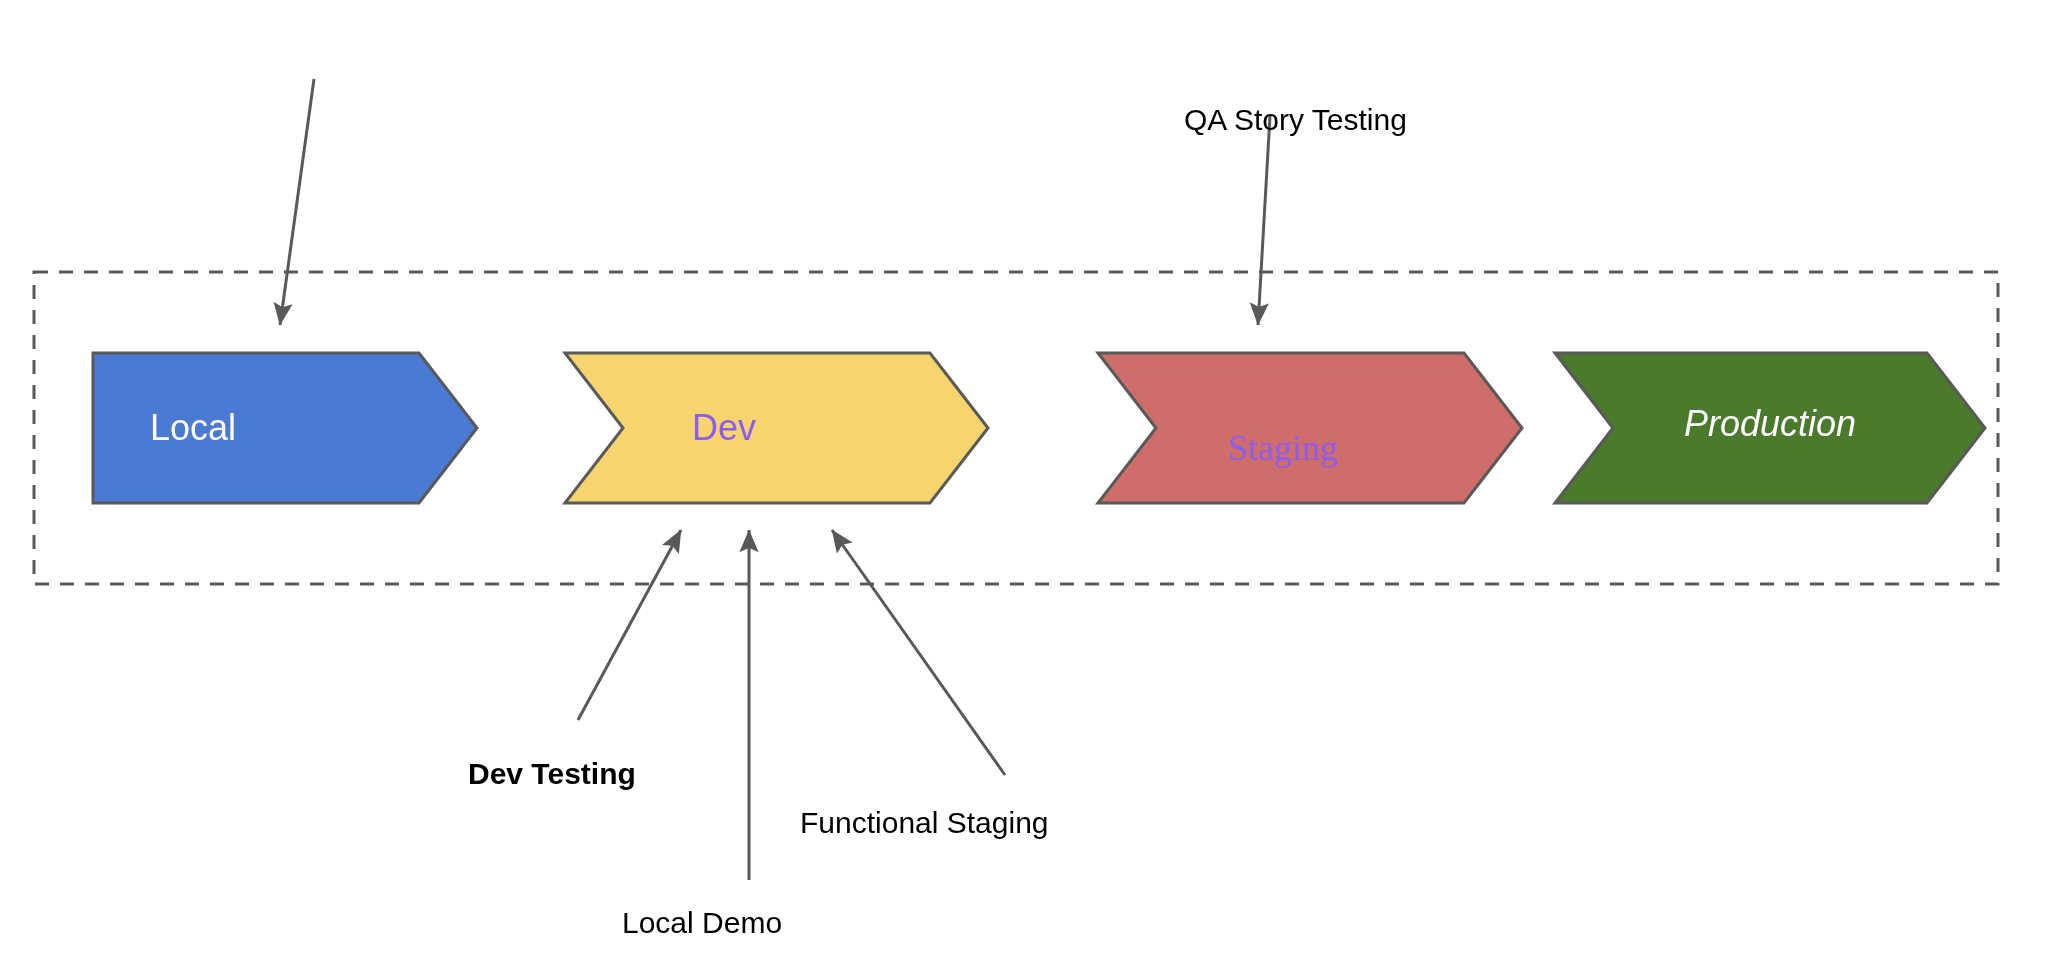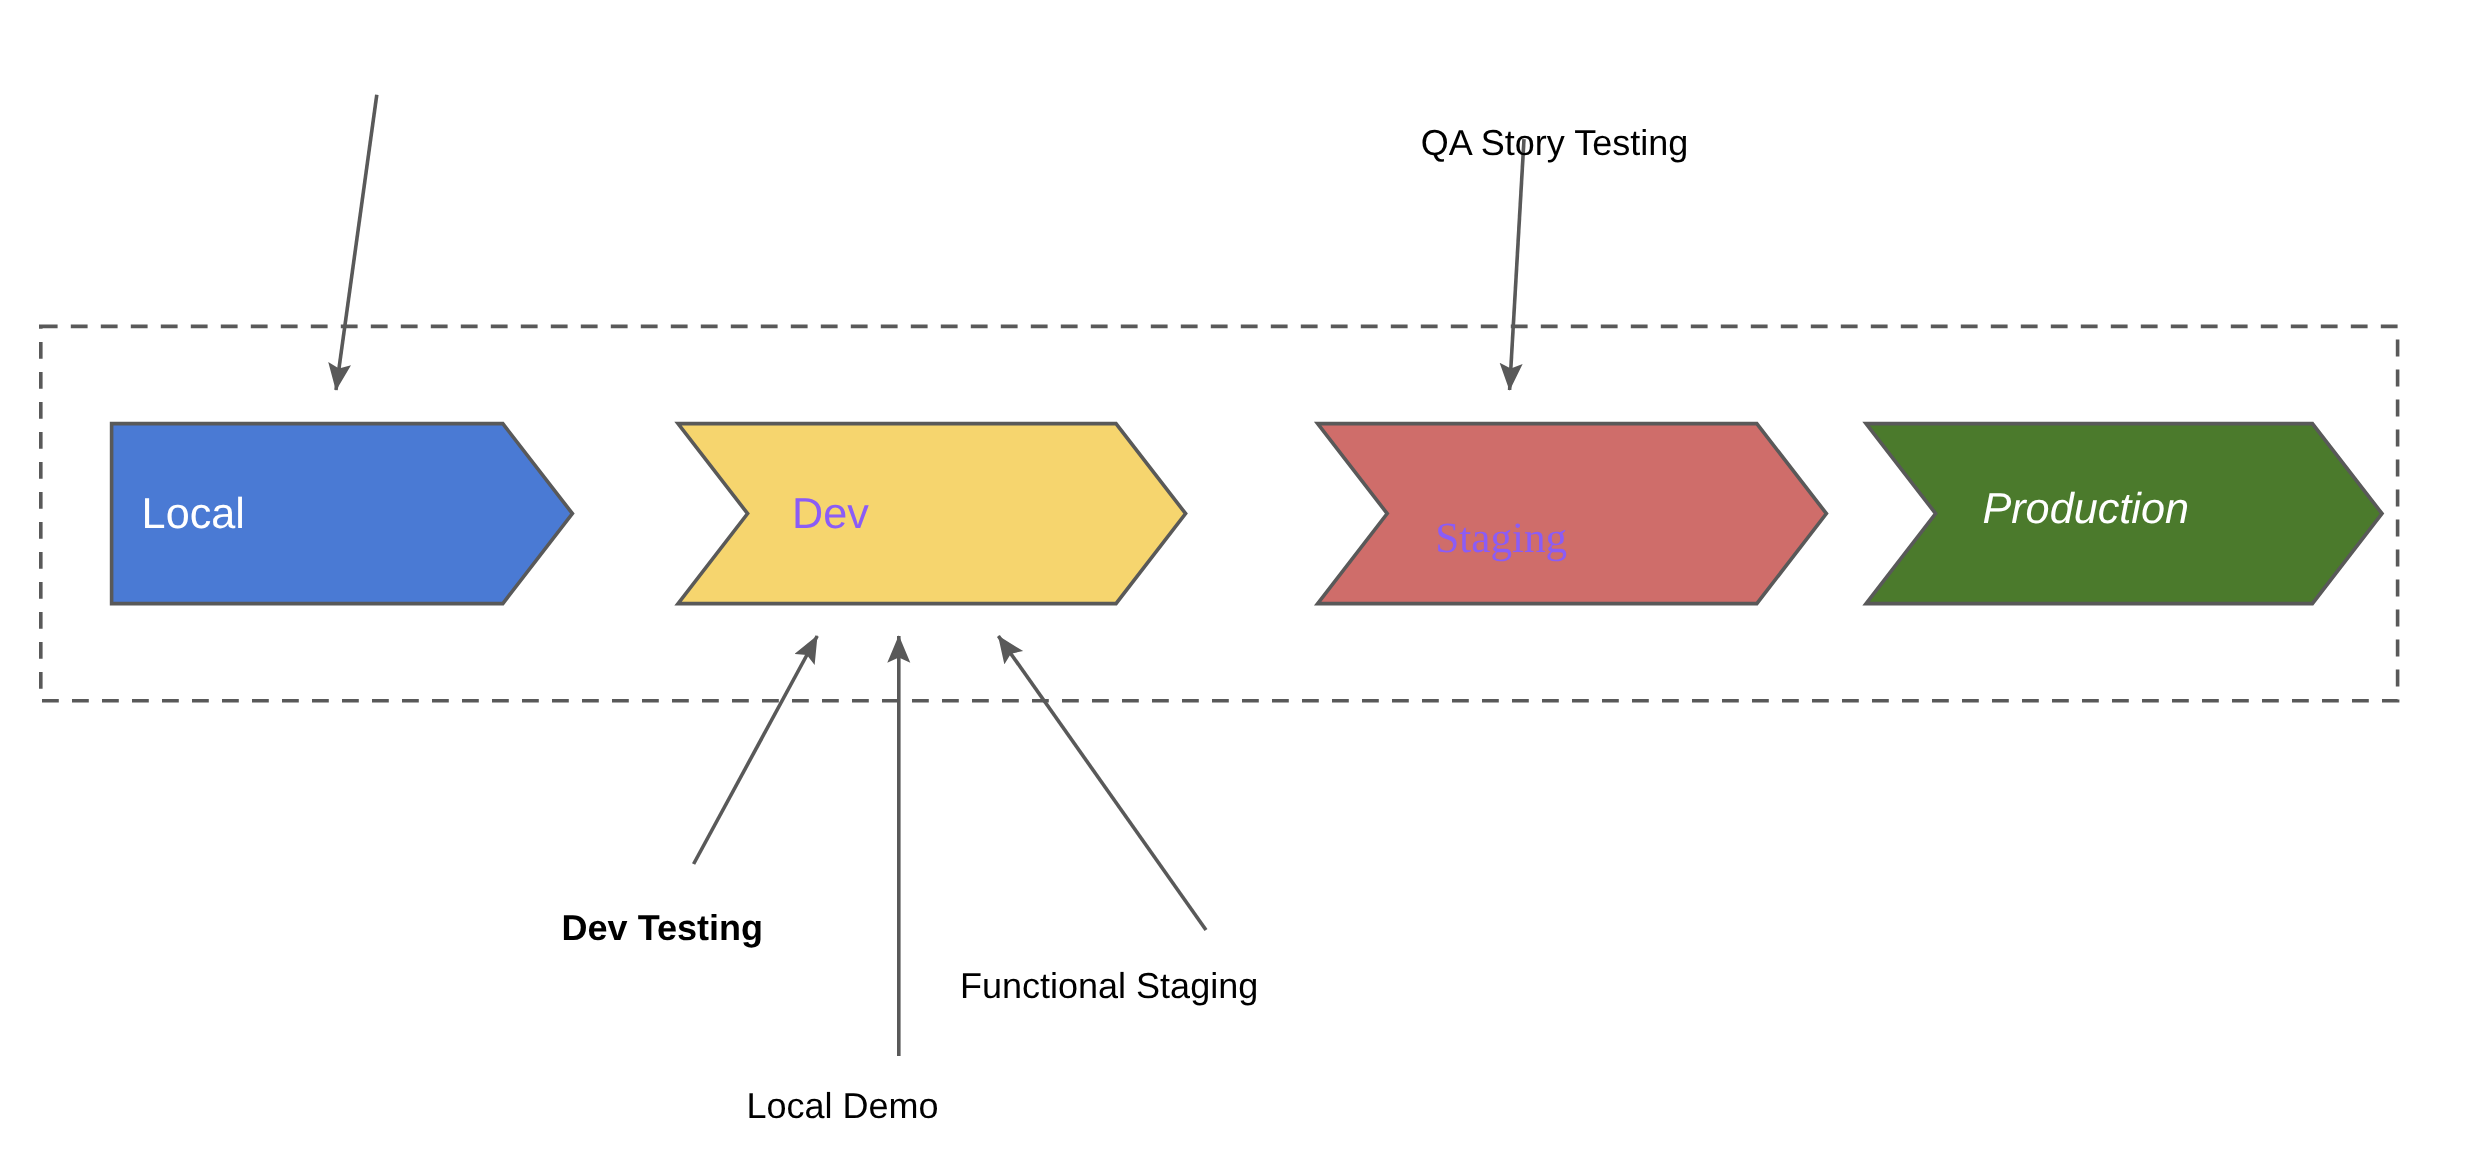--- a/index.html
+++ b/index.html
@@ -32,20 +32,21 @@
     color: #000000;
     white-space: nowrap;
     line-height: 1;
   }
   .stage-label {
     position: absolute;
     font-family: "Liberation Sans", sans-serif;
     font-size: 36px;
     white-space: nowrap;
     line-height: 1;
+    margin-left: 32px;
   }
   .light { color: #ffffff; }
   .dark  { color: #8b5cf6; }
 </style>
 </head>
 <body>
 
 <div id="canvas">
 
   <svg id="vec" viewBox="0 0 2066 968" xmlns="http://www.w3.org/2000/svg">

